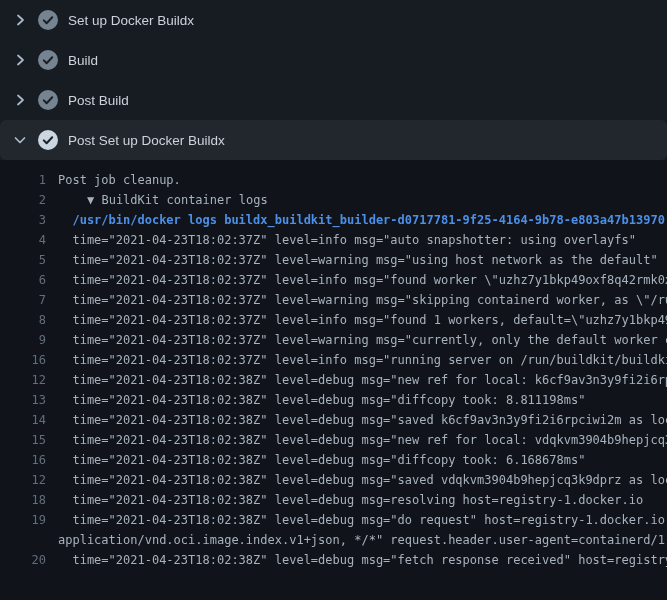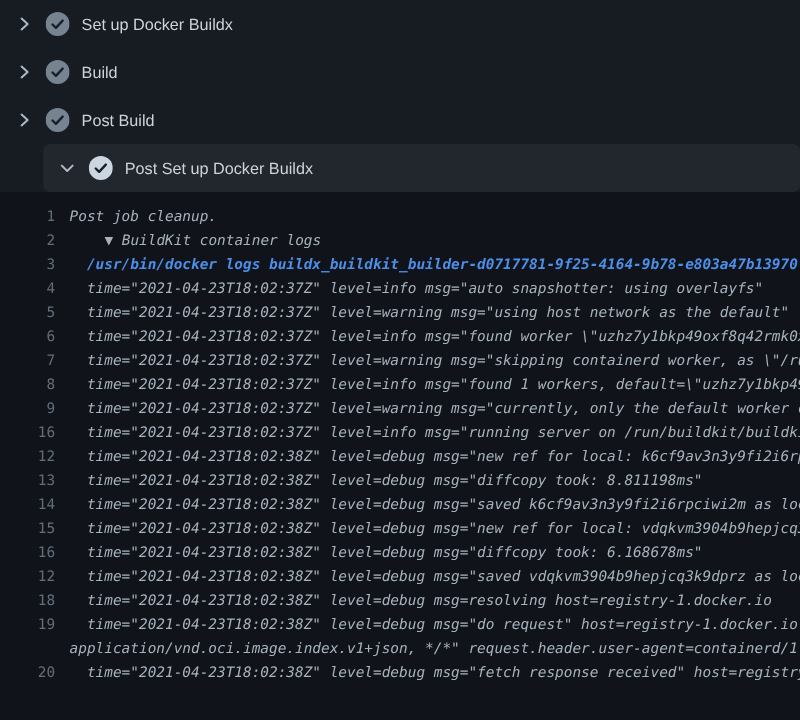--- a/index.html
+++ b/index.html
@@ -21,21 +21,21 @@
     width:667px;height:600px;overflow:hidden;
     display:flex;flex-direction:column;
     background:var(--bg-log);
     font-family:"Liberation Sans", sans-serif;
   }
   .steps{background:var(--bg-sections);flex:0 0 160px;}
   .step-row{
     height:40px;display:flex;align-items:center;
     padding:0 16px 0 12px;cursor:pointer;
   }
-  .step-row.expanded{background:var(--bg-expanded);border-radius:6px;margin-left:36px;}
+  .step-row.expanded{background:var(--bg-expanded);border-radius:6px;}
   .chev{width:16px;height:16px;flex:0 0 16px;color:var(--chevron);margin-right:10px;display:flex;align-items:center;justify-content:center;}
   .check{width:20px;height:20px;flex:0 0 20px;margin-right:10px;}
   .check .circle{fill:var(--icon-circle);}
   .step-row.expanded .check .circle{fill:var(--icon-circle-active);}
   .check .tick{stroke:var(--icon-check);}
   .step-label{
     font-size:13.5px;font-weight:500;color:var(--text-title);
     white-space:nowrap;
   }
   .log{
@@ -43,21 +43,21 @@
     padding-top:10px;
     font-family:"DejaVu Sans Mono", monospace;
     font-size:12px;line-height:20px;color:var(--text-log);
     overflow:hidden;
   }
   .log-row{display:flex;height:20px;white-space:pre;}
   .log-num{
     flex:0 0 46px;text-align:right;color:var(--text-num);
     user-select:none;cursor:pointer;
   }
-  .log-text{margin-left:12px;white-space:pre;overflow:hidden;font-style:italic;}
+  .log-text{margin-left:12px;white-space:pre;overflow:hidden;}
   .log-row.command .log-text{color:var(--accent-command);font-weight:bold;}
   .log-row.group .log-text{cursor:pointer;margin-left:41px;}
 </style>
 </head>
 <body>
 
 <div class="app">
   <div class="steps">
 
     <div class="step-row">

